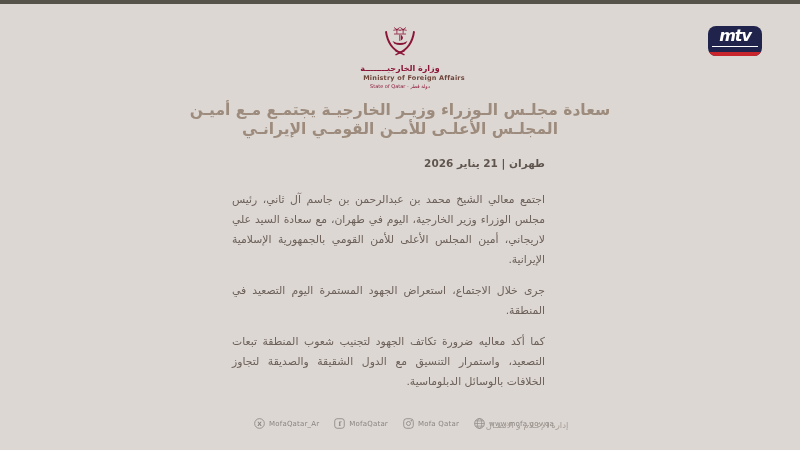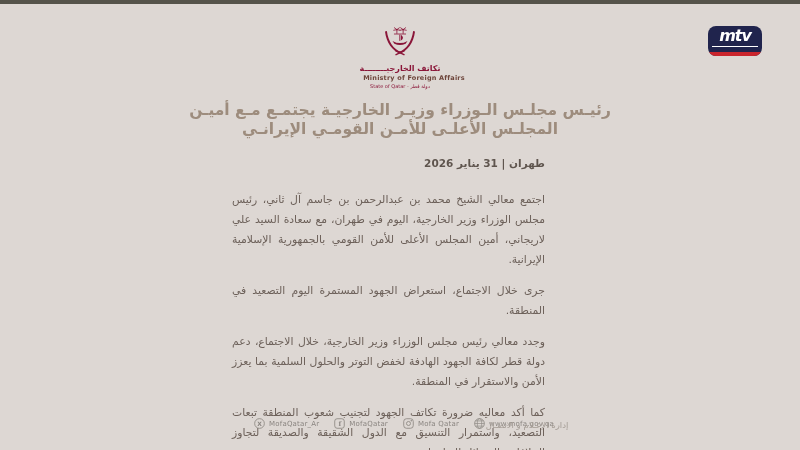--- a/index.html
+++ b/index.html
@@ -109,36 +109,35 @@
         <path d="M20 27 q12 7 24 0 l-3 4.5 q-9 4 -18 0 z"></path>
         <rect x="31" y="17" width="1.5" height="10"></rect>
         <path d="M33.5 17 q6.5 4.5 0 9.5 z"></path>
         <path d="M32 47 C20 43 10 30 8 12 l3 -1 C13 28 22 40 33.5 44.5 z"></path>
         <path d="M32 47 C44 43 54 30 56 12 l-3 -1 C51 28 42 40 30.5 44.5 z"></path>
         <rect x="24" y="45" width="16" height="2.2" transform="rotate(25 32 46)"></rect>
         <rect x="24" y="45" width="16" height="2.2" transform="rotate(-25 32 46)"></rect>
       </g>
     </svg>
   </span>
-  <div class="ministry-name-ar">تكاتف الخارجيــــــــة</div>
+  <div class="ministry-name-ar">وزارة الخارجيــــــــة</div>
   <div class="ministry-name-en">Ministry of Foreign Affairs</div>
   <div class="ministry-state" dir="ltr">State of Qatar - دولة قطر</div>
 </div>
 
 <div class="title">
-  <div>رئيـس مجلـس الـوزراء وزيـر الخارجيـة يجتمـع مـع أميـن</div>
+  <div>سعادة مجلـس الـوزراء وزيـر الخارجيـة يجتمـع مـع أميـن</div>
   <div>المجلـس الأعلـى للأمـن القومـي الإيرانـي</div>
 </div>
 
-<div class="dateline">طهران | 31 يناير 2026</div>
+<div class="dateline">طهران | 21 يناير 2026</div>
 
 <div class="content">
   <p>اجتمع معالي الشيخ محمد بن عبدالرحمن بن جاسم آل ثاني، رئيس مجلس الوزراء وزير الخارجية، اليوم في طهران، مع سعادة السيد علي لاريجاني، أمين المجلس الأعلى للأمن القومي بالجمهورية الإسلامية الإيرانية.</p>
   <p>جرى خلال الاجتماع، استعراض الجهود المستمرة اليوم التصعيد في المنطقة.</p>
-  <p>وجدد معالي رئيس مجلس الوزراء وزير الخارجية، خلال الاجتماع، دعم دولة قطر لكافة الجهود الهادفة لخفض التوتر والحلول السلمية بما يعزز الأمن والاستقرار في المنطقة.</p>
   <p>كما أكد معاليه ضرورة تكاتف الجهود لتجنيب شعوب المنطقة تبعات التصعيد، واستمرار التنسيق مع الدول الشقيقة والصديقة لتجاوز الخلافات بالوسائل الدبلوماسية.</p>
 </div>
 
 <div class="footer-social">
   <span class="social-item">
     <span>
       <svg width="11" height="11" viewBox="0 0 12 12">
         <circle cx="6" cy="6" r="5.3" fill="none" stroke="#8a8580" stroke-width="0.9"></circle>
         <text x="6" y="8.3" font-size="6.5" font-weight="bold" text-anchor="middle" fill="#8a8580" font-family="DejaVu Sans, sans-serif">X</text>
       </svg>

